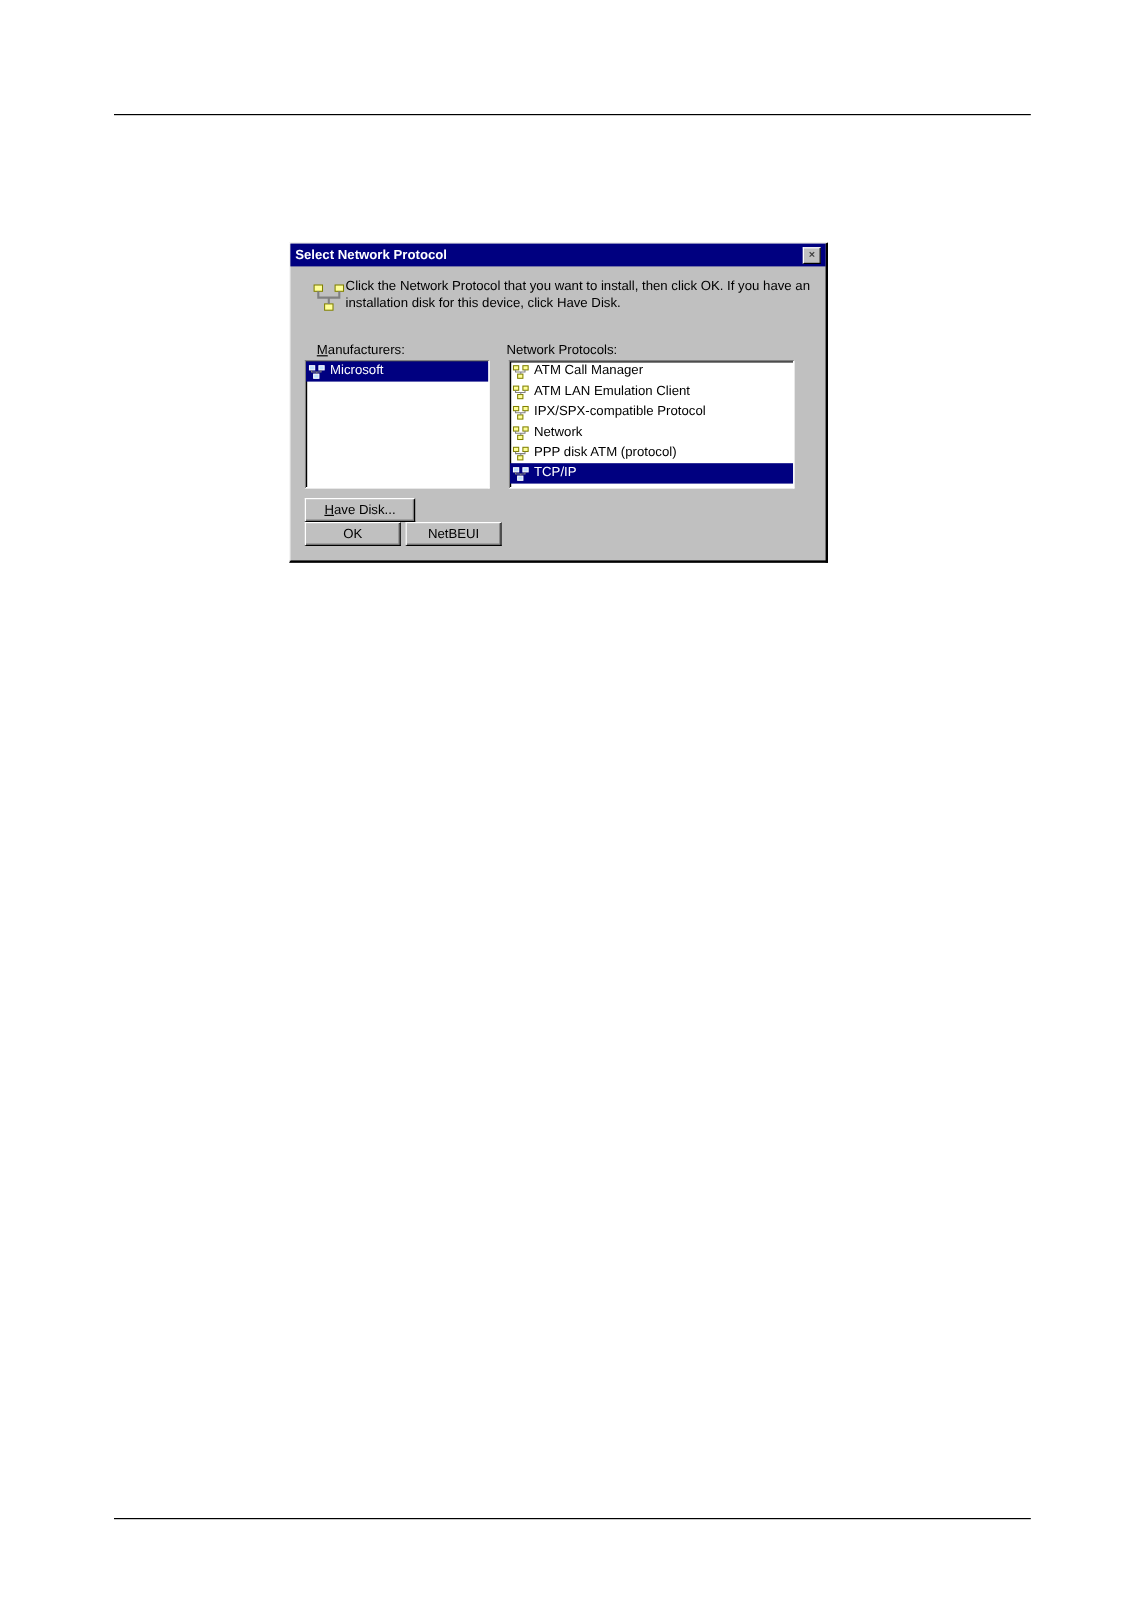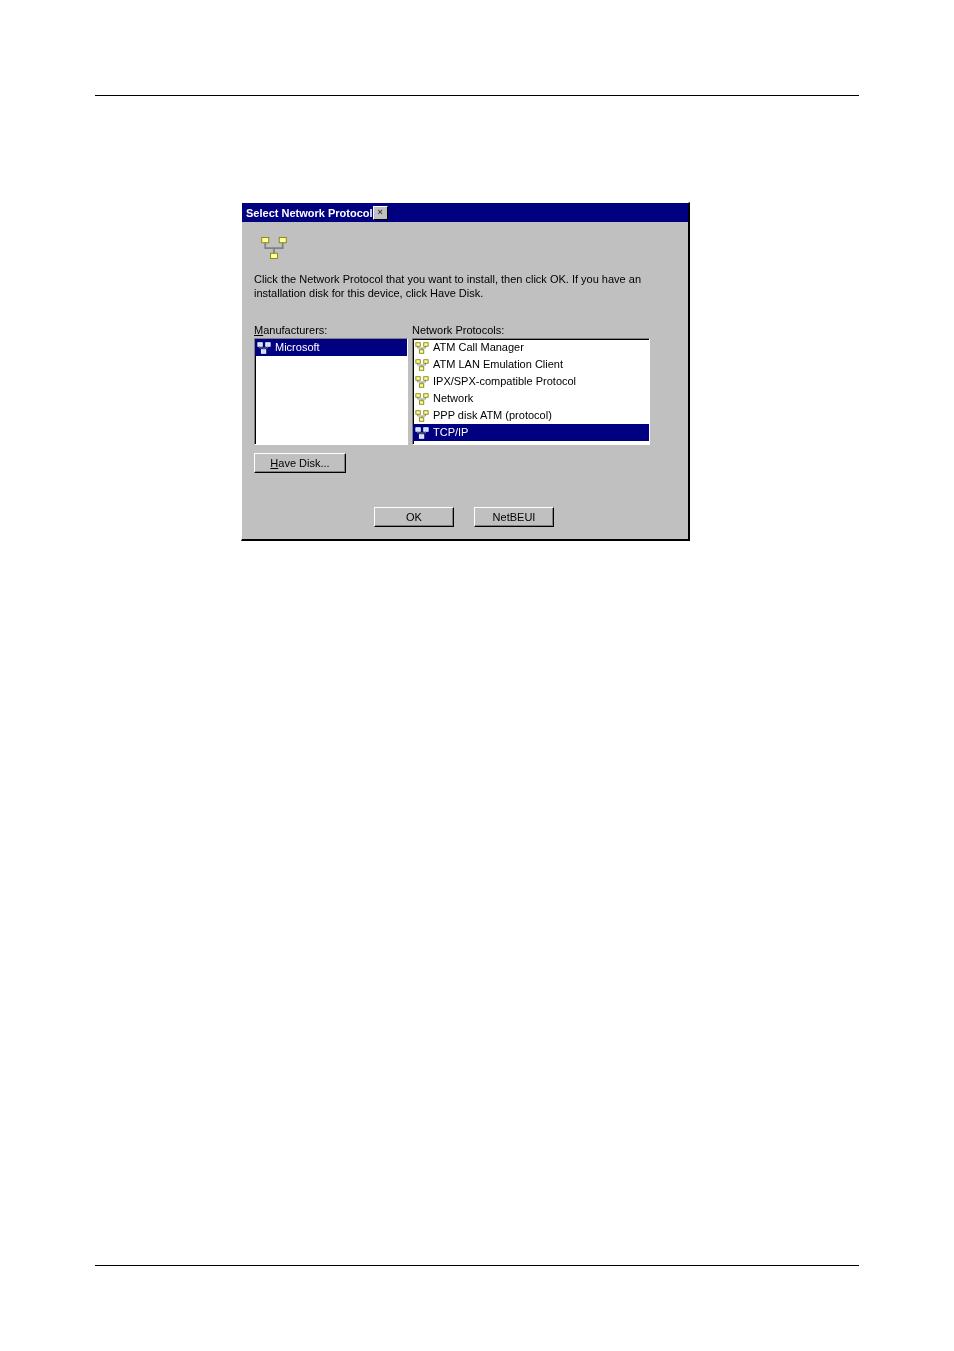--- a/index.html
+++ b/index.html
@@ -20,51 +20,51 @@
     border-right: 2px solid #000000;
     border-bottom: 2px solid #000000;
   }
   .titlebar {
     background: #000080;
     color: #ffffff;
     font-weight: bold;
     padding: 3px 4px;
     display: flex;
     align-items: center;
-    justify-content: flex-start;
+    justify-content: space-between;
     height: 19px;
   }
   .titlebar-text { font-size: 11px; }
   .close-btn {
     width: 15px;
     height: 14px;
     background: #c0c0c0;
     border-top: 1px solid #ffffff;
     border-left: 1px solid #ffffff;
     border-right: 1px solid #000000;
     border-bottom: 1px solid #000000;
     font-size: 9px;
     font-family: Arial;
     font-weight: bold;
     text-align: center;
     line-height: 11px;
     color: #404040;
     cursor: pointer;
   }
   .body-area { padding: 10px 12px 12px 12px; }
-  .instruction-row { display: flex; align-items: flex-start; gap: 10px; margin-bottom: 24px; flex-direction: column; }
+  .instruction-row { display: flex; align-items: flex-start; margin-bottom: 24px; }
   .inst-icon { width: 28px; height: 28px; flex-shrink: 0; margin-left: 6px; margin-top: 2px; }
   .inst-text { font-size: 11px; line-height: 14px; color: #000; }
 
-  .labels-row { display: flex; margin-bottom: 2px; }
+  .labels-row { display: flex; margin-bottom: 2px; margin-left: 10px; }
   .label-left { flex: 0 0 158px; font-size: 11px; }
   .label-right { font-size: 11px; text-align: center; }
   .underline { text-decoration: underline; }
 
-  .lists-row { display: flex; gap: 4px; border-radius: 22px; }
+  .lists-row { display: flex; gap: 16px; border-radius: 22px; }
   .listbox {
     background: #ffffff;
     border-top: 1px solid #808080;
     border-left: 1px solid #808080;
     border-right: 1px solid #ffffff;
     border-bottom: 1px solid #ffffff;
     box-shadow: inset 1px 1px 0 #000000;
     overflow: hidden;
   }
   .listbox.left { width: 154px; height: 107px; }
@@ -90,21 +90,21 @@
     border-bottom: 1px solid #000000;
     box-shadow: inset -1px -1px 0 #808080;
     font-size: 11px;
     padding: 3px 0;
     width: 80px;
     text-align: center;
     cursor: pointer;
   }
   .have-disk-row { display: flex; justify-content: flex-start; margin-top: 8px; padding-right: 2px; }
   .have-disk-btn { width: 92px; }
-  .bottom-buttons { display: flex; justify-content: center; gap: 20px; margin-top: 34px; padding-right: 2px; }
+  .bottom-buttons { display: flex; justify-content: flex-start; gap: 4px; padding-right: 2px; }
 </style>
 </head>
 <body>
 
 <div class="page">
   <div class="top-divider"></div>
   <div class="bottom-divider"></div>
 
   <div class="dialog">
     <div class="titlebar">

